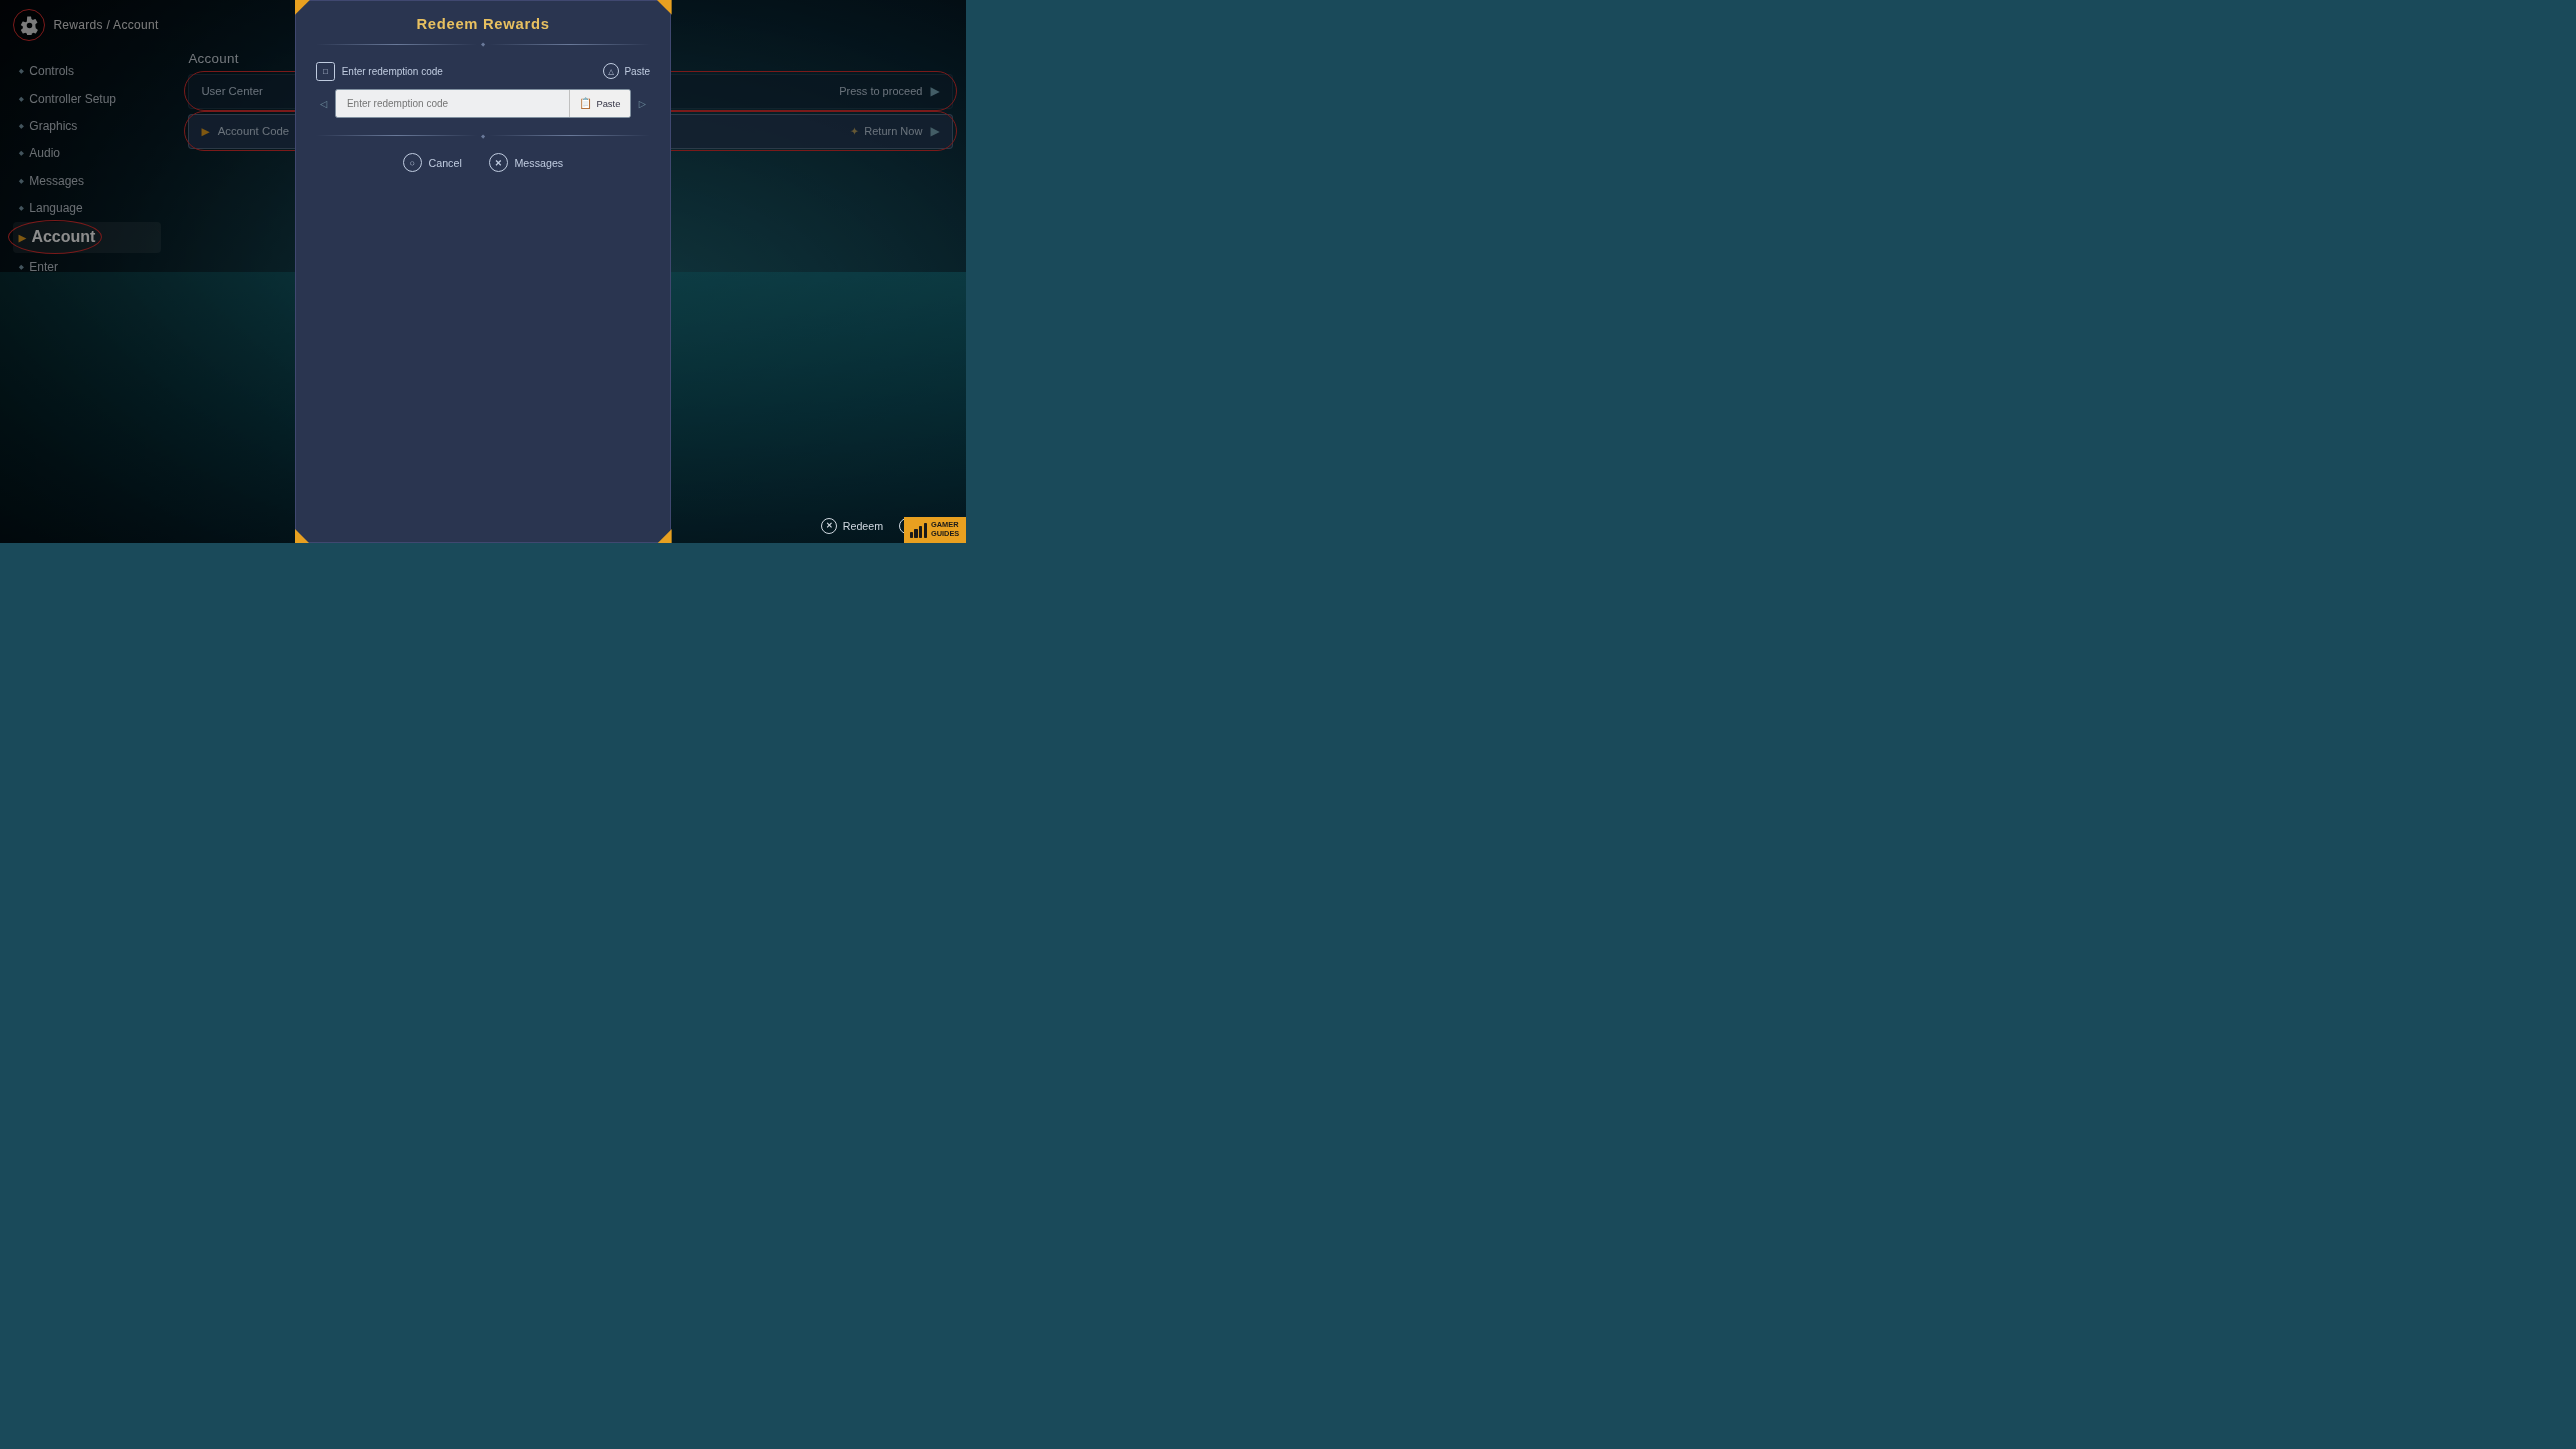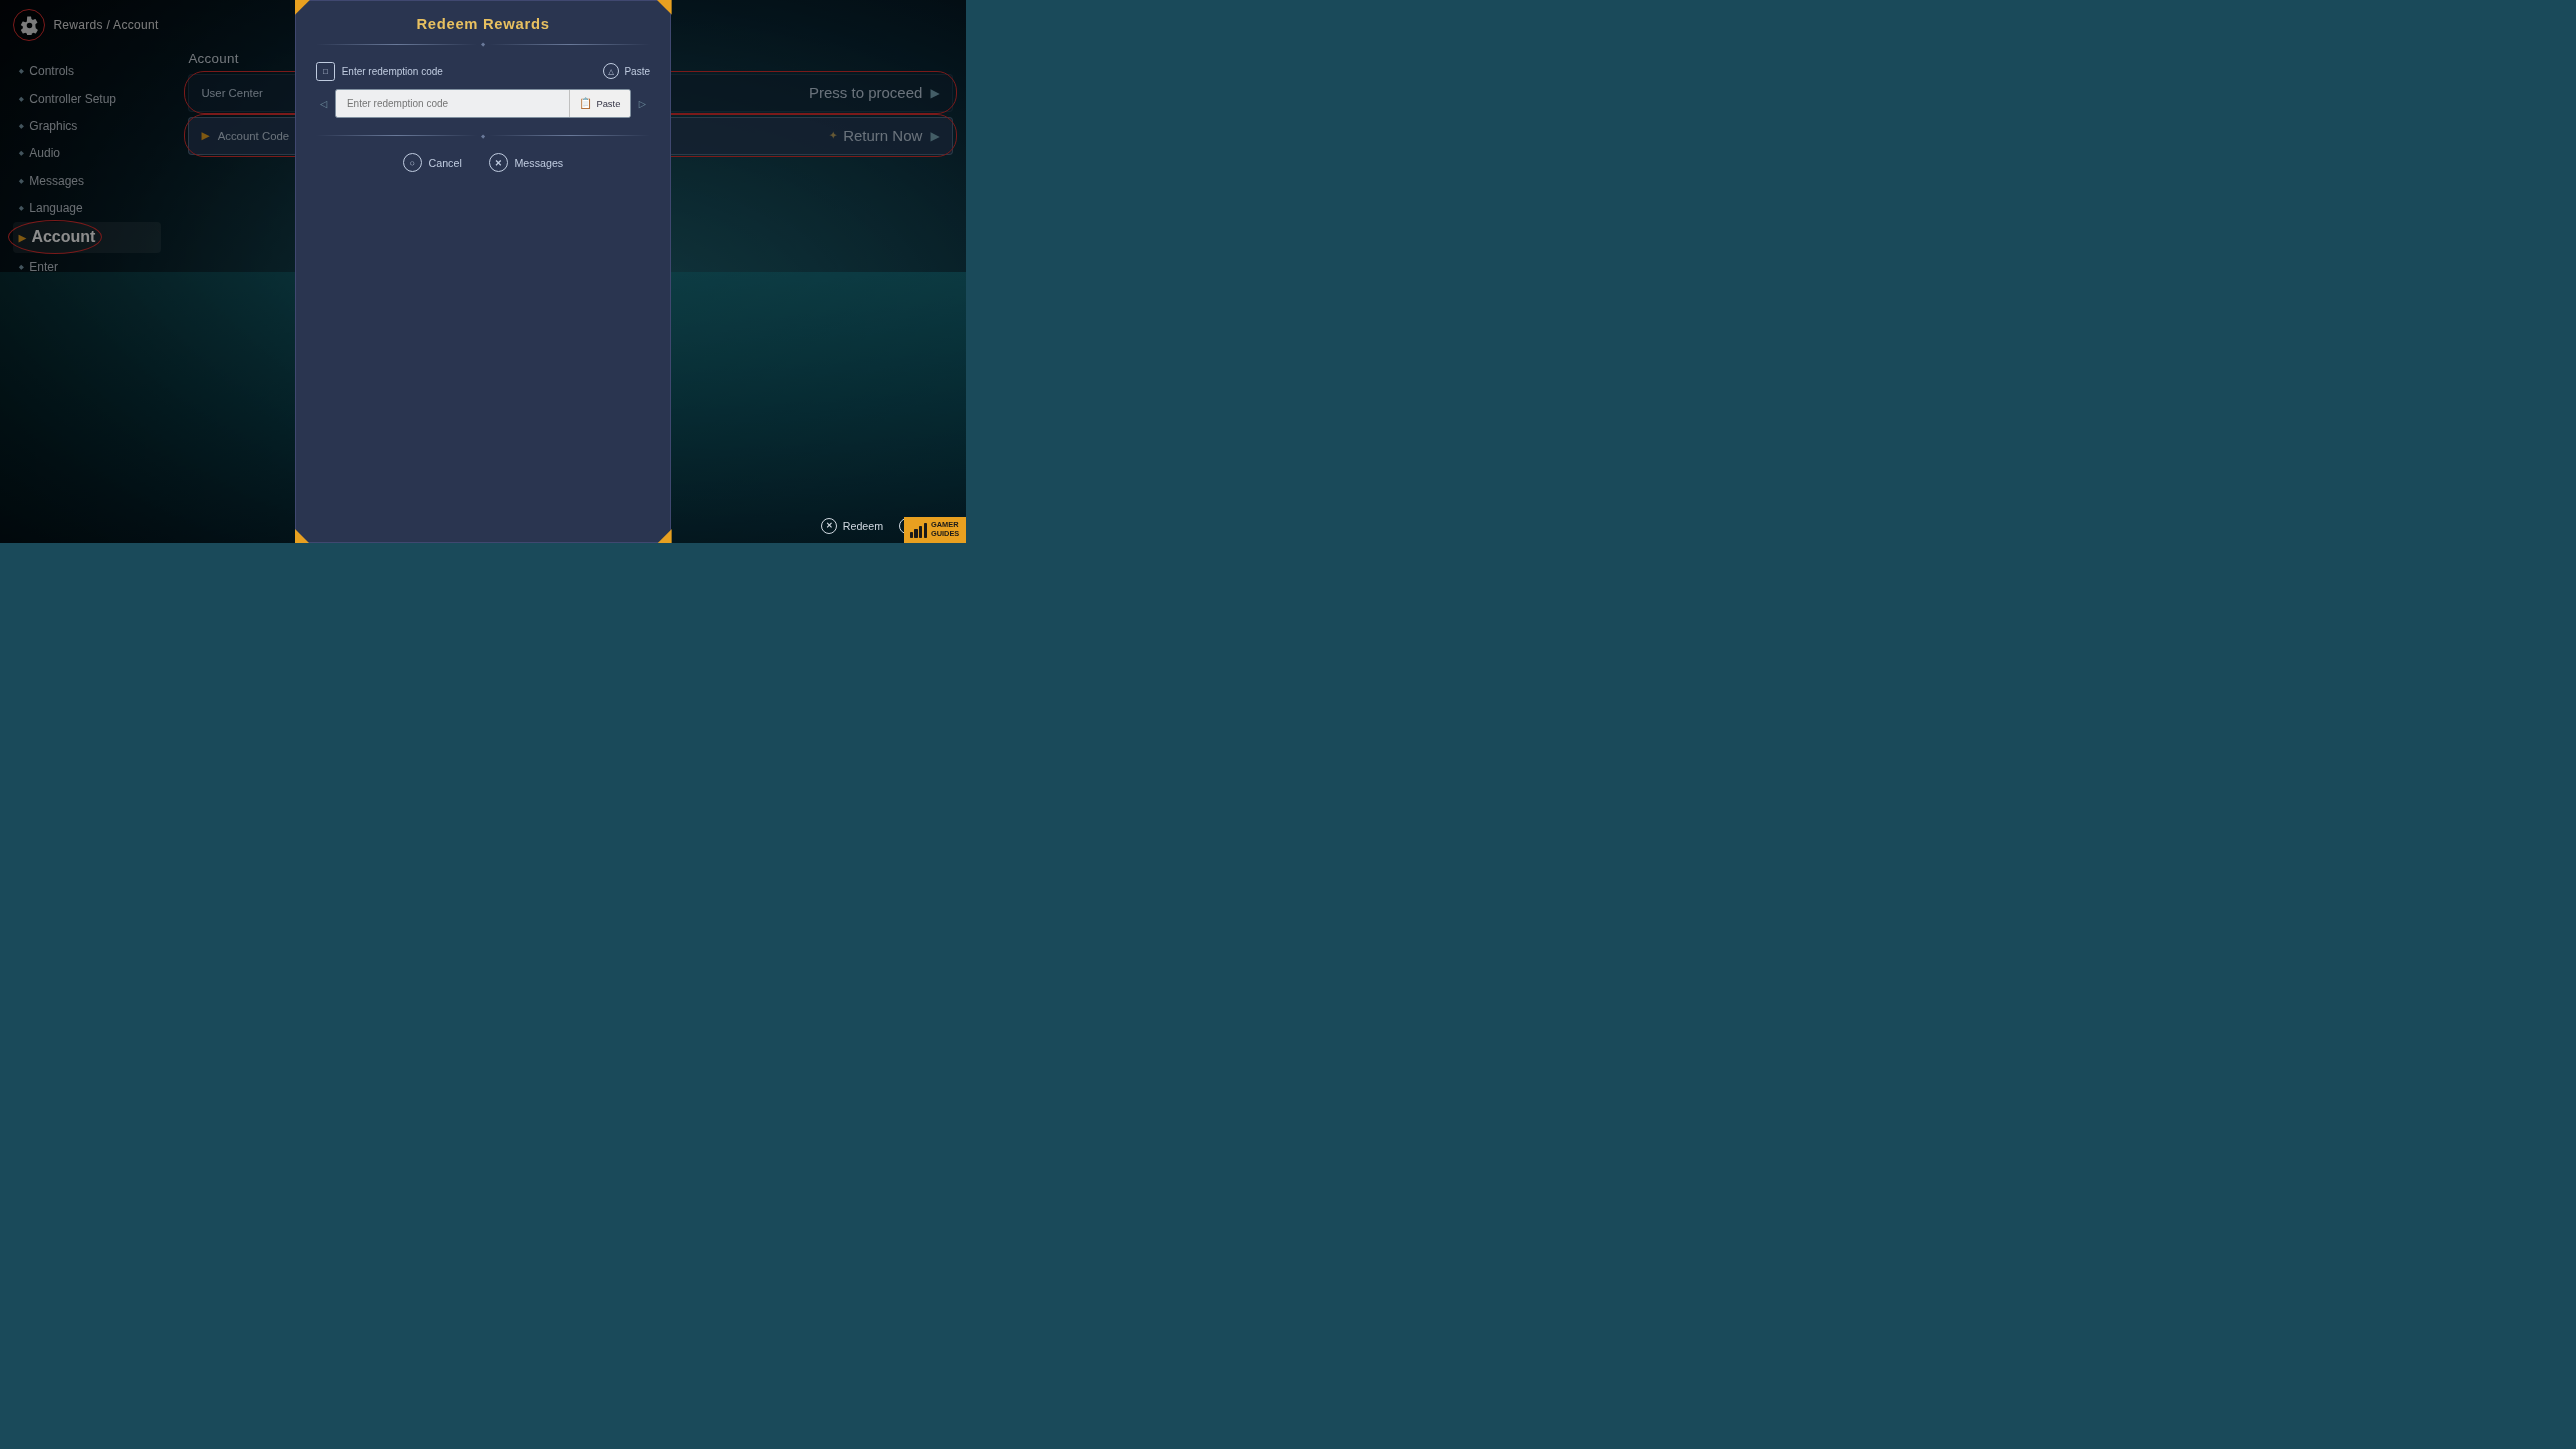--- a/index.html
+++ b/index.html
@@ -176,21 +176,21 @@
 
     .settings-row-label {
       color: #c0d0e0;
       font-size: 11.4px;
       font-weight: 400;
       flex: 1;
     }
 
     .settings-row-value {
       color: #c0d0e0;
-      font-size: 15px;
+      font-size: 11px;
       margin-right: 8px;
     }
 
     .row-arrow {
       color: #7aaabb;
       font-size: 12px;
     }
 
     .row-arrow-left {
       color: #e8a020;

